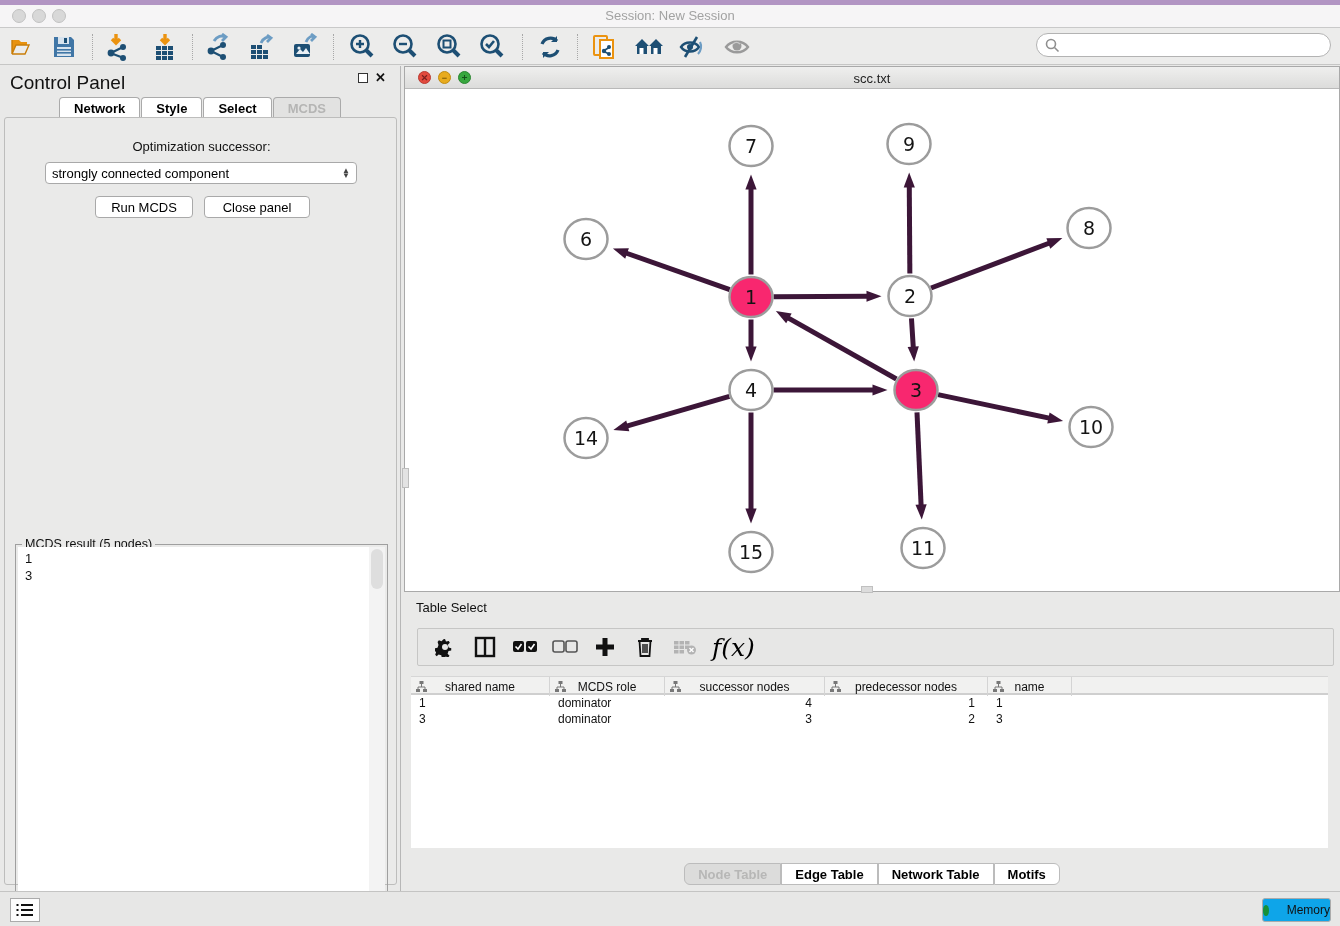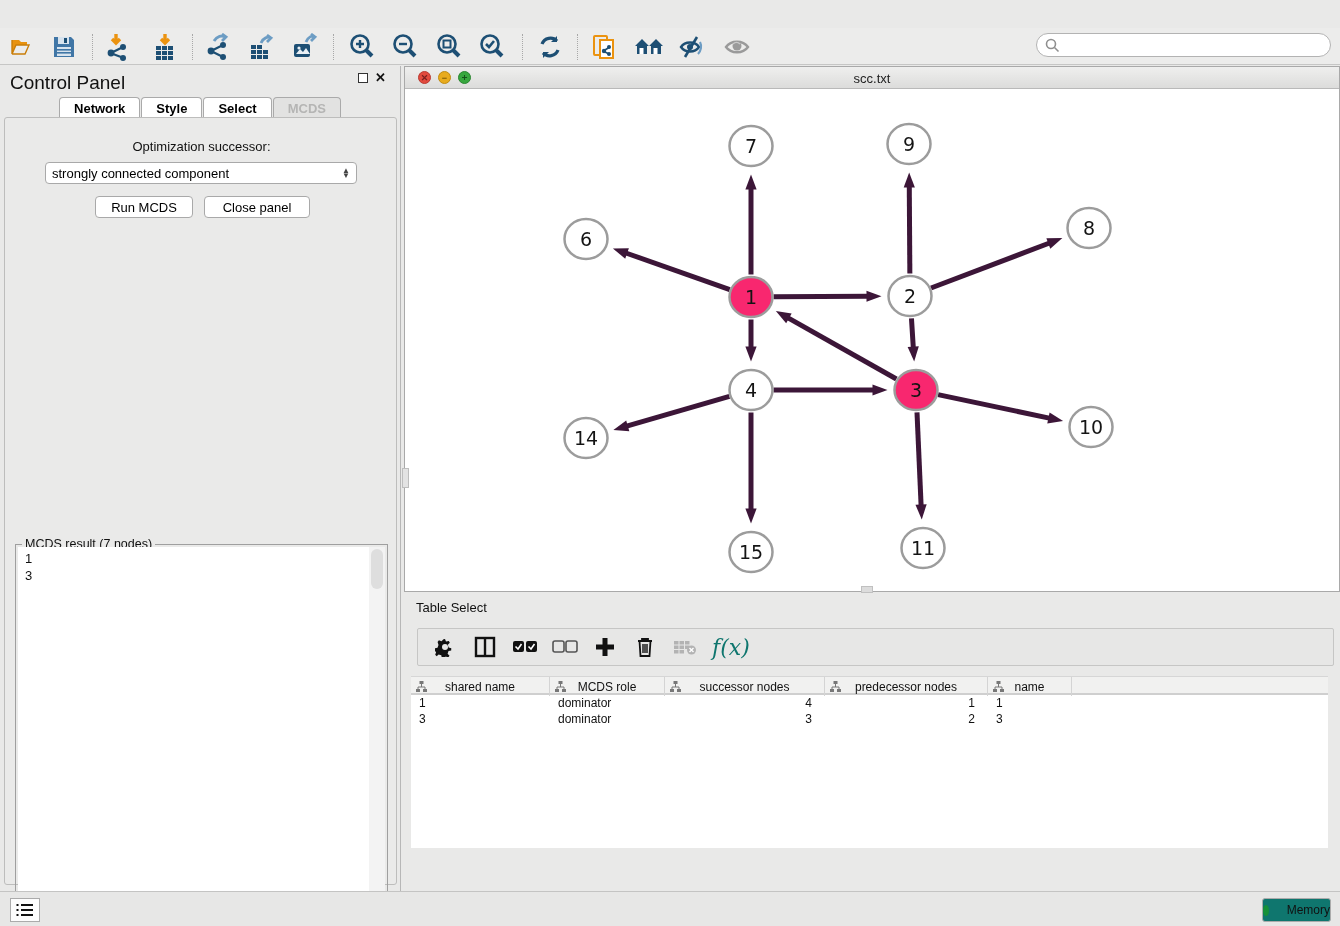--- a/index.html
+++ b/index.html
@@ -49,45 +49,52 @@
   #net-title { left:0; top:4px; width:934px; text-align:center; font-size:13px; color:#222; }
   #graph-canvas { position:absolute; left:0; top:22px; }
   .grip-v { left:-3px; top:401px; width:7px; height:20px; background:#e3e3e3; border:1px solid #bdbdbd; }
   .grip-h { left:456px; bottom:-2px; width:12px; height:7px; background:#dcdcdc; border:1px solid #c0c0c0; }
 
   
   #table-panel { left:404px; top:595px; width:936px; height:295px; background:#e9e9e8; }
   #tp-title { left:12px; top:5px; font-size:13px; color:#111; }
   #tp-toolbar { left:13px; top:33px; width:917px; height:38px; border:1px solid #c6c6c5; border-radius:2px; background:#e7e7e6; display:flex; align-items:center; gap:14px; padding-left:14px; }
   .tp-icon { width:26px; height:26px; display:flex; align-items:center; justify-content:center; }
-  #fx-label { font-family:"DejaVu Serif", serif; font-style:italic; font-size:22px; color:#0f766e; }
+  #fx-label { font-family:"DejaVu Serif", serif; font-style:italic; font-size:25px; color:#000000; }
   #tp-table { left:7px; top:81px; width:917px; height:172px; background:#fff; overflow:hidden; }
   .th-row { display:flex; height:19px; background:#f1f1f0; border-top:1px solid #d6d6d6; border-bottom:2px solid #cfcfcf; }
   .th-cell { position:relative; height:19px; border-right:1px solid #d4d4d4; display:flex; align-items:center; justify-content:center; font-size:12px; color:#111; }
   .th-cell svg { position:absolute; left:5px; top:4px; }
   .tr-row { display:flex; height:16px; font-size:12px; color:#111; }
   .td-cell { padding:1px 6px 0 8px; }
   .td-cell.r { text-align:right; padding-right:13px; }
   #tp-tabs { left:0; top:268px; width:936px; display:flex; justify-content:center; }
   .tp-tab { height:22px; padding:0 13px; background:#fff; border:1px solid #bcbcbc; font-size:13px; font-weight:600; display:flex; align-items:center; }
   .tp-tab:first-child { border-radius:6px 0 0 6px; }
   .tp-tab:last-child { border-radius:0 6px 6px 0; }
   .tp-tab.disabled { background:#dcdcdb; color:#b7b7b6; }
 
   
   #statusbar { left:0; top:891px; width:1340px; height:35px; background:#e7e7e6; border-top:1px solid #c4c4c3; }
   #list-btn { left:10px; top:6px; width:30px; height:24px; background:#fdfdfd; border:1px solid #ababab; display:flex; align-items:center; justify-content:center; }
-  #memory-btn { left:1262px; top:6px; width:69px; height:24px; background:#0f766e; border:1px solid #ababab; border-radius:3px; display:flex; align-items:center; justify-content:center; gap:18px; font-size:12px; color:#111; }
+  #memory-btn { left:1262px; top:6px; width:69px; height:24px; background:#0ea5e9; border:1px solid #ababab; border-radius:3px; display:flex; align-items:center; justify-content:center; gap:18px; font-size:12px; color:#111; }
   #memory-dot { width:11px; height:11px; border-radius:50%; background:#169038; }
 </style>
 </head>
 <body>
 
 <div id="app">
 
+  <div id="titlebar" class="abs">
+    <div class="accentstrip abs"></div>
+    <div class="tl-dot abs" style="left:12px"></div>
+    <div class="tl-dot abs" style="left:32px"></div>
+    <div class="tl-dot abs" style="left:52px"></div>
+    <div id="win-title" class="abs">Session: New Session</div>
+  </div>
 
   <div id="toolbar" class="abs">
     <div class="tb-icon abs" style="left:8px">
       <svg width="26" height="26" viewBox="0 0 26 26">
           <path d="M2 6h7l2 2h6v3H6l-4 9z" fill="#e8920e"></path>
           <path d="M2 6v14l4-9h13l-4 9H2" fill="none" stroke="#c97d08" stroke-width="1.4"></path>
         </svg>
     </div>
     <div class="tb-icon abs" style="left:49px">
       <svg width="24" height="24" viewBox="0 0 24 24">
@@ -256,21 +263,21 @@
       <div id="opt-select" class="abs">
         <span>strongly connected component</span>
         <span class="spinner">
             <span>▲</span>
             <span>▼</span>
           </span>
       </div>
       <div id="run-btn" class="cp-btn abs">Run MCDS</div>
       <div id="close-btn" class="cp-btn abs">Close panel</div>
       <div id="result-group" class="abs">
-        <div id="result-legend">MCDS result (7 nodes)</div>
+        <div id="result-legend">MCDS result (5 nodes)</div>
         <div id="result-area">1
 3</div>
         <div id="result-scroll">
             <div id="result-thumb"></div>
           </div>
       </div>
     </div>
   </div>
 
   <div id="net-window" class="abs">
@@ -464,20 +471,26 @@
           </div>
           <div class="tr-row">
             <div class="td-cell" style="width: 139px;">3</div>
             <div class="td-cell" style="width: 115px;">dominator</div>
             <div class="td-cell r" style="width: 160px;">3</div>
             <div class="td-cell r" style="width: 163px;">2</div>
             <div class="td-cell" style="width: 84px;">3</div>
           </div>
         </div>
     </div>
+    <div id="tp-tabs" class="abs">
+        <div class="tp-tab disabled">Node Table</div>
+        <div class="tp-tab">Edge Table</div>
+        <div class="tp-tab">Network Table</div>
+        <div class="tp-tab">Motifs</div>
+      </div>
   </div>
 
   <div id="statusbar" class="abs">
     <div id="list-btn" class="abs">
       <svg width="18" height="14" viewBox="0 0 18 14">
           <g stroke="#111" stroke-width="2">
             <path d="M5 2h12M5 7h12M5 12h12"></path>
           </g>
           <g fill="#111">
             <rect x="0.5" y="1" width="2" height="2"></rect>

